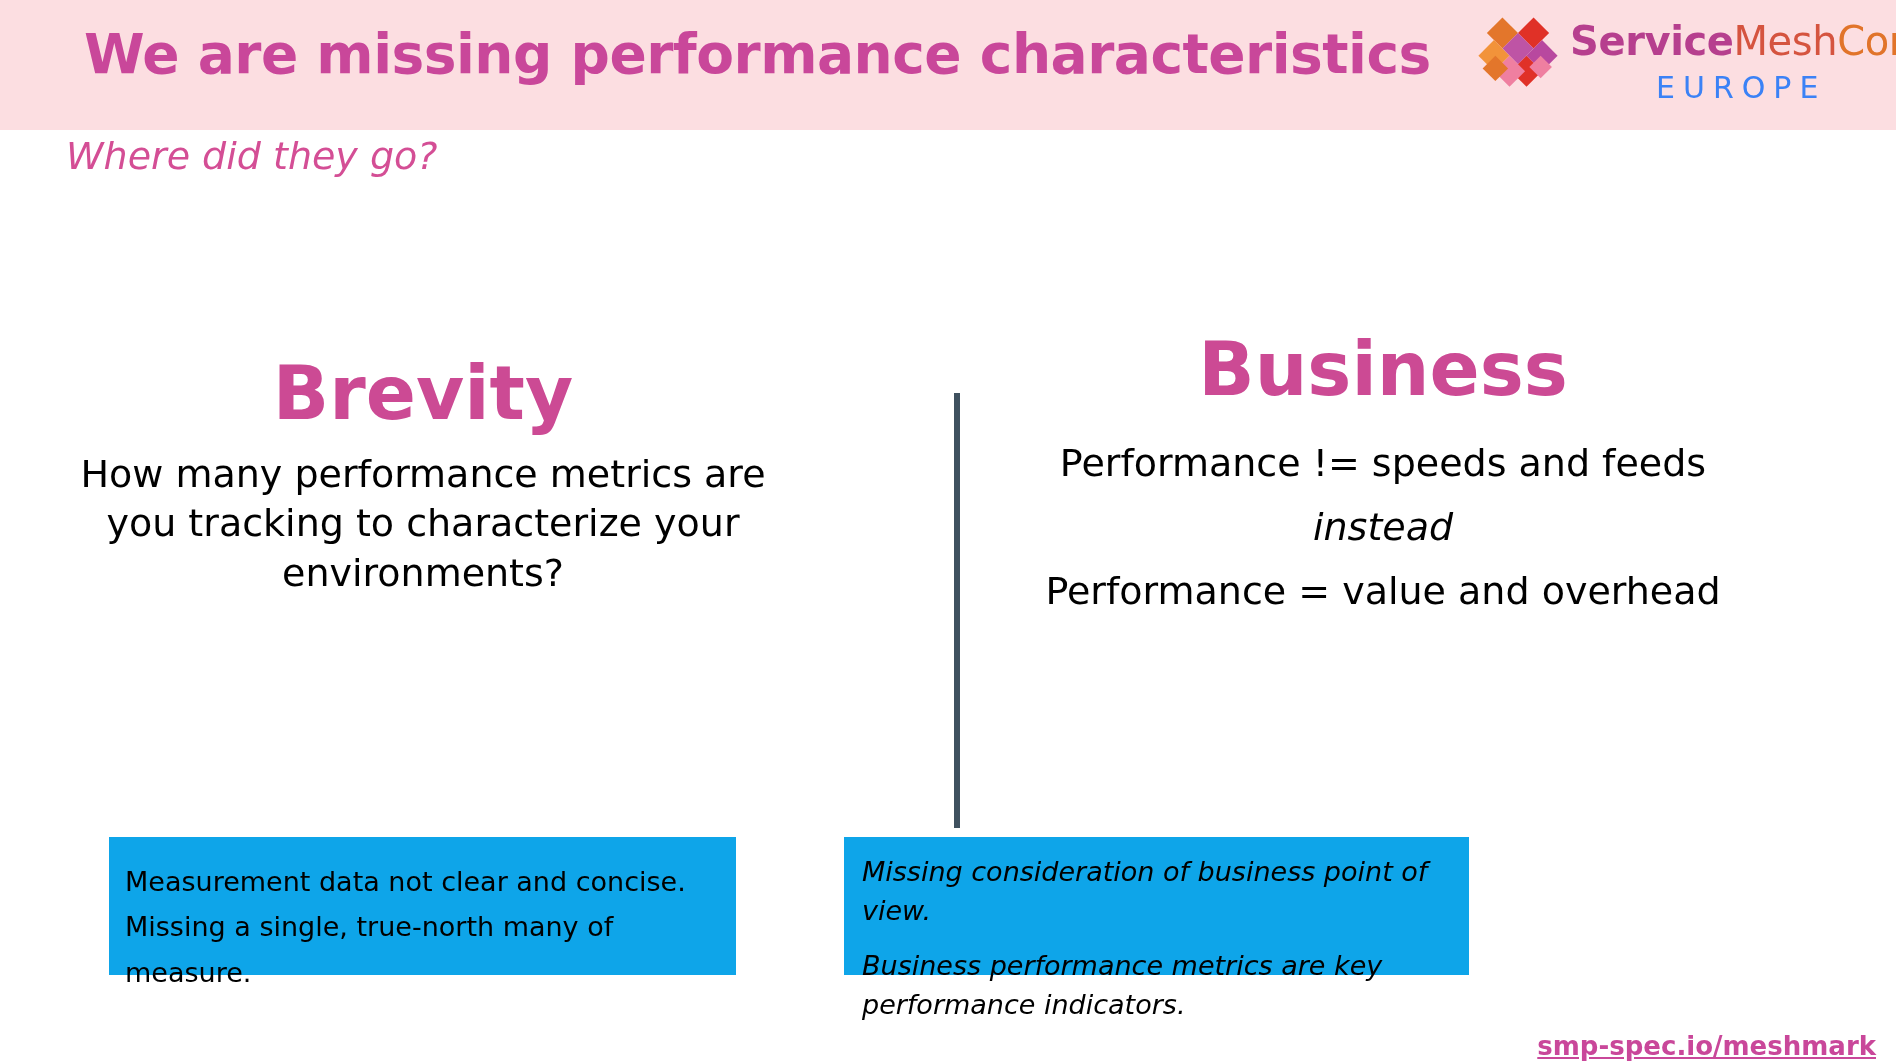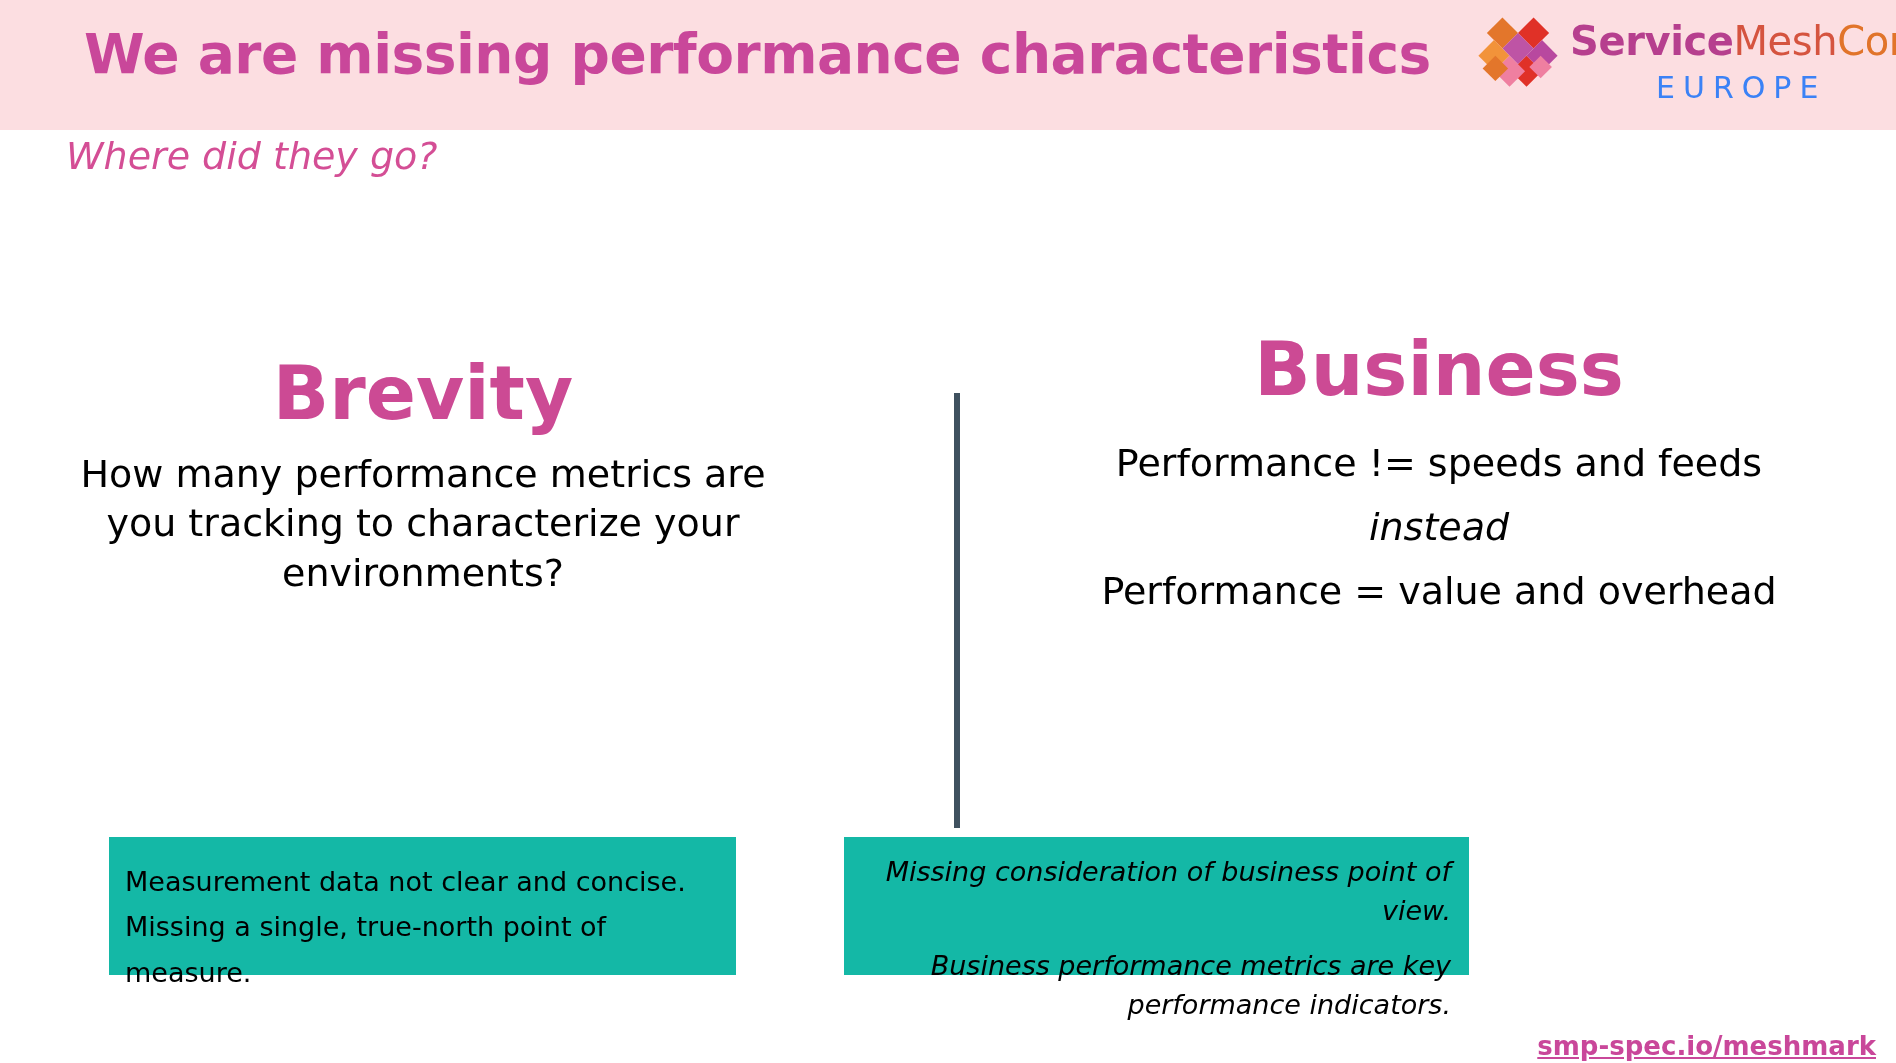--- a/index.html
+++ b/index.html
@@ -93,21 +93,21 @@
     background: #3f515f;
   }
 
   
   .column {
     position: absolute;
     top: 330px;
     width: 790px;
   }
   .column-left  { left: 28px; margin-top: 24px; }
-  .column-right { left: 1044px; }
+  .column-right { left: 988px; }
 
   .column-heading {
     text-align: center;
     font-size: 74px;
     font-weight: bold;
     color: #cc4a94;
     line-height: 1.08;
     margin: 0;
   }
   .column-body {
@@ -120,38 +120,38 @@
   .column-body-right {
     margin-top: 22px;
     line-height: 1.68;
   }
   .body-line { display: block; }
   .body-line-italic { display: block; font-style: italic; }
 
   
   .callout {
     position: absolute;
-    background: #14b8a6;
+    background: #0ea5e9;
     box-sizing: border-box;
   }
   .callout-left {
     left: 109px;
     top: 837px;
     width: 627px;
     height: 138px;
     padding: 22px 16px 0 16px;
     text-align: left;
   }
   .callout-right {
     left: 844px;
     top: 837px;
     width: 625px;
     height: 138px;
     padding: 16px 18px 0 18px;
-    text-align: right;
+    text-align: left;
   }
   .callout-line {
     display: block;
     font-size: 27px;
     color: #000000;
     line-height: 1.68;
   }
   .callout-right .callout-line {
     font-style: italic;
     line-height: 1.44;
@@ -208,21 +208,21 @@
   <div class="column-heading">Brevity</div>
   <div class="column-body">
     <span class="body-line">How many performance metrics are</span>
     <span class="body-line">you tracking to characterize your</span>
     <span class="body-line">environments?</span>
   </div>
 </div>
 
 <div class="callout callout-left">
   <span class="callout-line">Measurement data not clear and concise.</span>
-  <span class="callout-line">Missing a single, true-north point of measure.</span>
+  <span class="callout-line">Missing a single, true-north many of measure.</span>
 </div>
 
 <div class="column column-right">
   <div class="column-heading">Business</div>
   <div class="column-body column-body-right">
     <span class="body-line">Performance != speeds and feeds</span>
     <span class="body-line-italic">instead</span>
     <span class="body-line">Performance = value and overhead</span>
   </div>
 </div>

